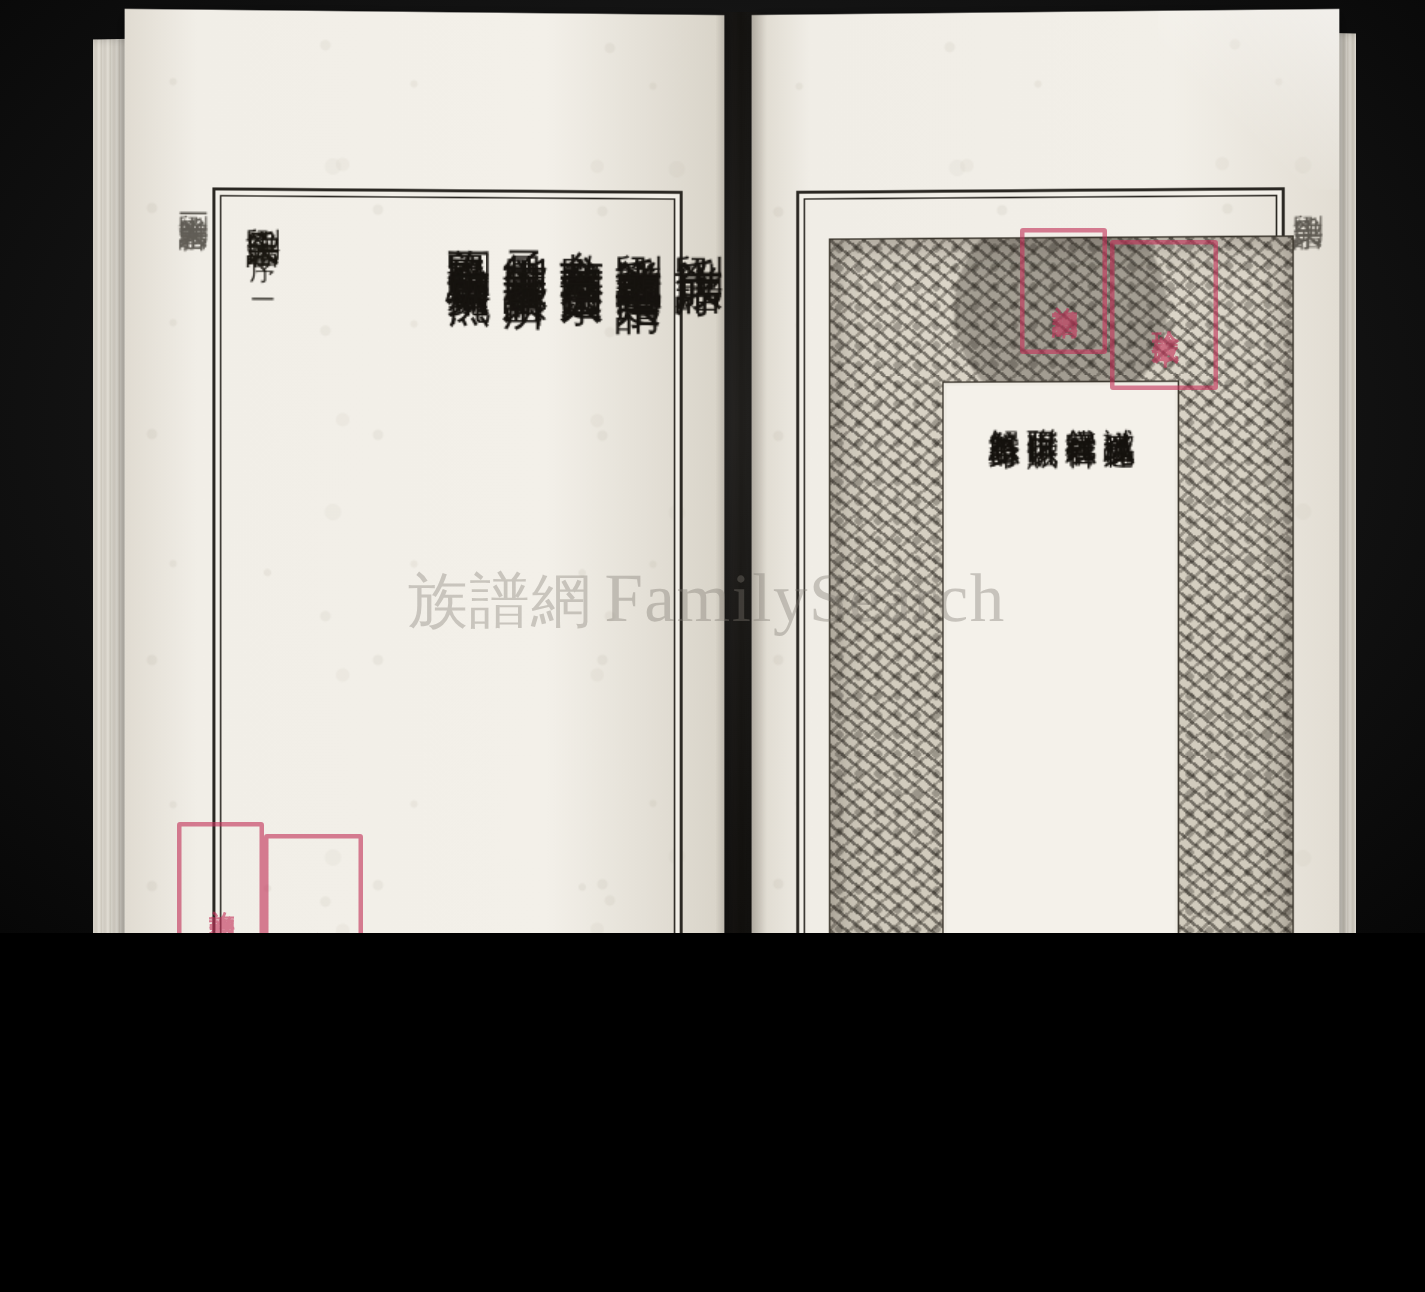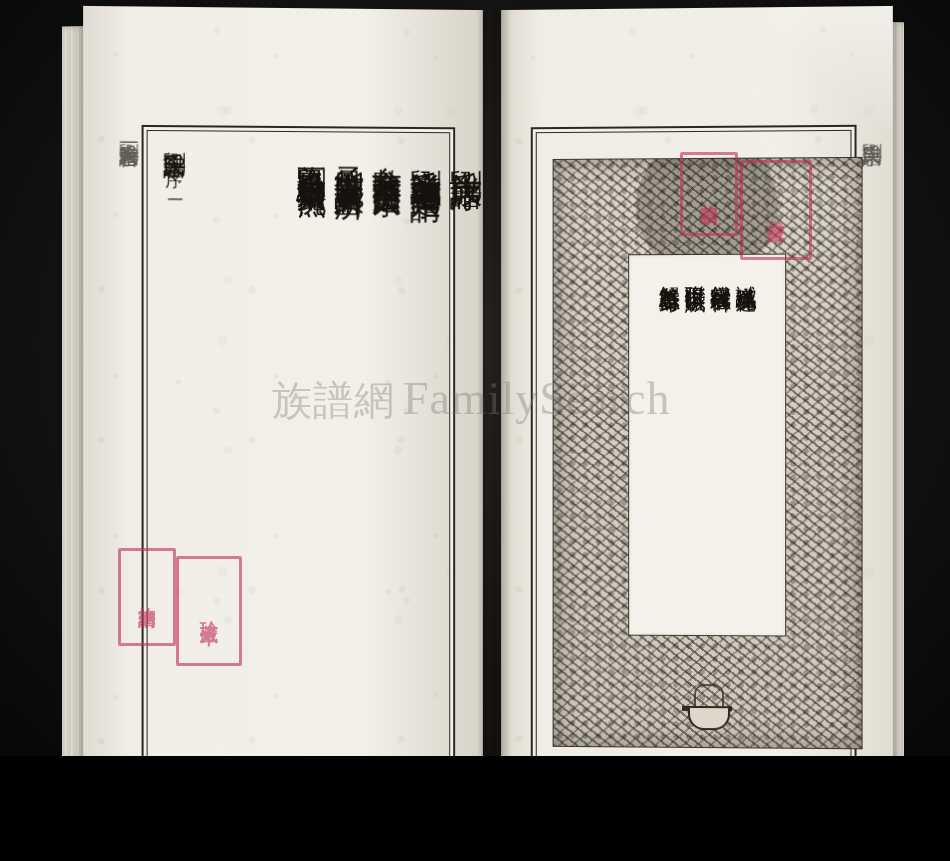--- a/index.html
+++ b/index.html
@@ -9,21 +9,21 @@
   }
   body {
     width: 950px;
     height: 861px;
     overflow: hidden;
     font-family: "DejaVu Sans", sans-serif;
   }
   #page {
     position: relative;
     width: 950px;
-    height: 756px;
+    height: 622px;
     background: #0b0b0b;
     overflow: hidden;
   }
 
   
   .scan-bg {
     position: absolute;
     inset: 0;
     background:
       radial-gradient(ellipse at 50% 45%, #2a2a2a 0%, #141414 55%, #070707 100%);

